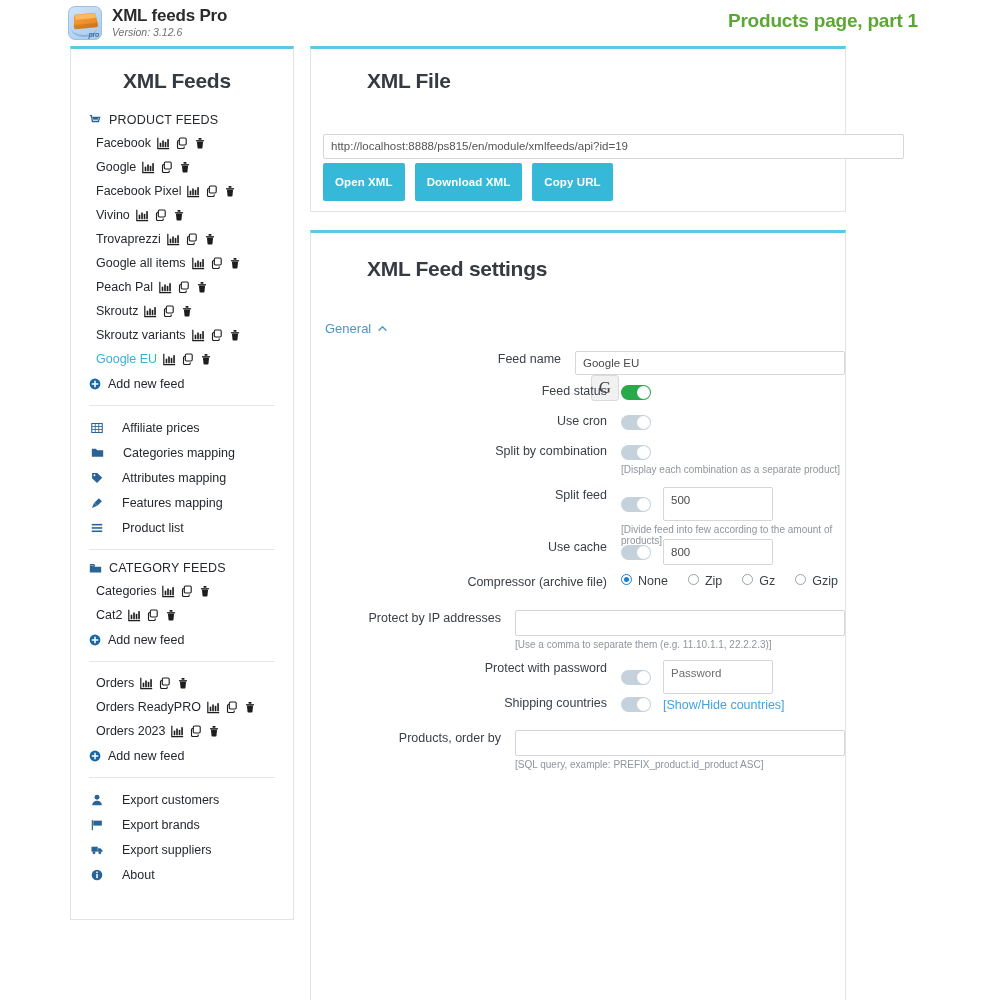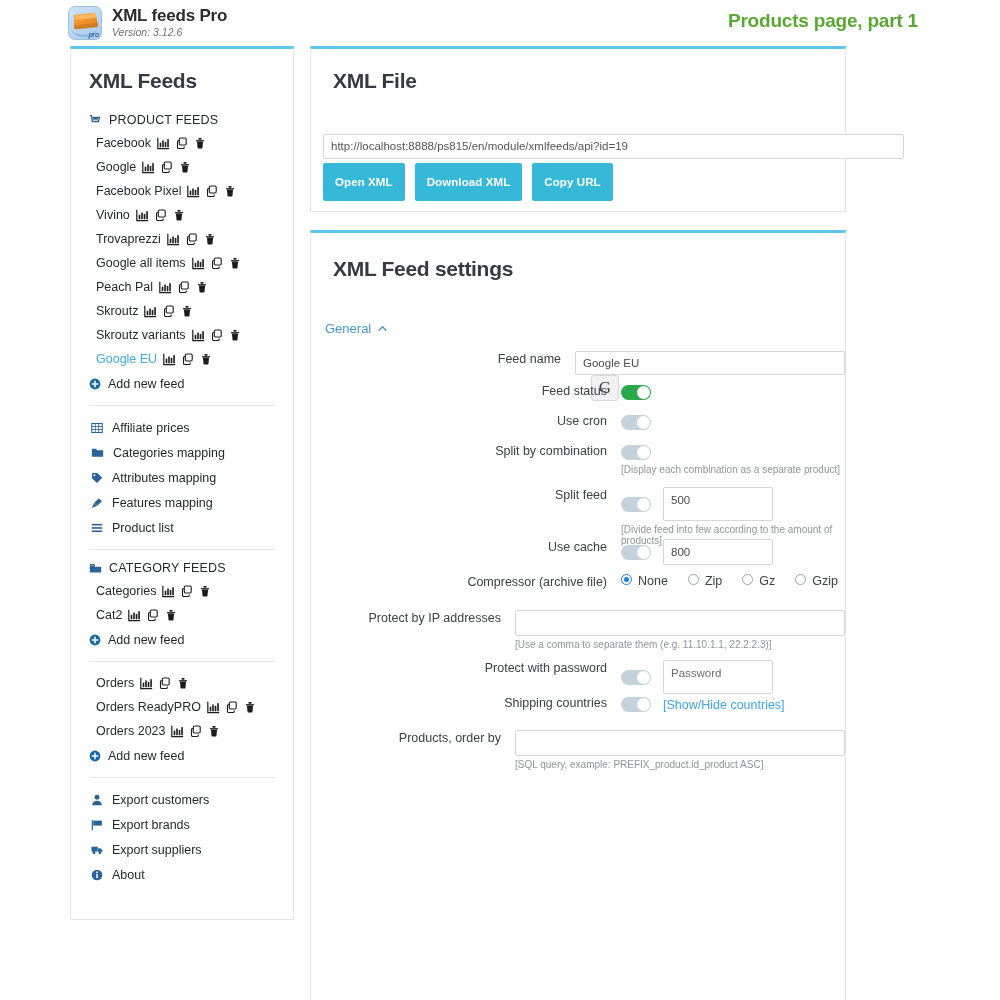--- a/index.html
+++ b/index.html
@@ -51,21 +51,21 @@
     position:absolute; right:82px; top:10px;
     font-size:19px; font-weight:bold; color:#5aa832; letter-spacing:-.2px;
   }
 
   
   .panel {
     position:absolute; background:#fff;
     border:1px solid #e3e3e3; border-top:3px solid #5bc8e8;
   }
   .panel-title {
-    font-size:21px; font-weight:bold; color:#363a41; letter-spacing:-.3px;
+    font-size:21px; font-weight:bold; color:#363a41; letter-spacing:-.3px;margin-left:34px;
   }
 
   
   #sidebar { left:70px; top:46px; width:224px; height:874px; }
   #sidebar .panel-title { position:absolute; left:18px; top:20px; }
   .side-body { position:absolute; left:0; top:62px; width:100%; }
 
   .group-head {
     display:flex; align-items:center; gap:7px;
     padding:2px 0 4px 18px; font-size:12.5px; letter-spacing:.2px; color:#24282e;
@@ -75,21 +75,21 @@
     padding:2px 0 2px 25px; font-size:12.5px; color:#24282e; height:24px;
   }
   .feed-row .fname { white-space:nowrap; }
   .feed-row.active .fname { color:#3fabdc; }
   .act { display:inline-flex; align-items:center; }
   .addrow {
     display:flex; align-items:center; gap:7px;
     padding:3px 0 3px 18px; font-size:12.5px; color:#24282e; height:25px;
   }
   .menu-row {
-    display:flex; align-items:center; gap:9px;
+    display:flex; align-items:center; gap:19px;
     padding:3px 0 3px 20px; font-size:12.5px; color:#24282e; height:25px;
   }
   .hr { height:1px; background:#e6e6e6; margin:9px 18px 9px 18px; }
 
   svg.i { display:block; }
 
   
   #xmlfile { left:310px; top:46px; width:536px; height:166px; }
   #xmlfile .panel-title { position:absolute; left:22px; top:20px; }
   .url-input {

